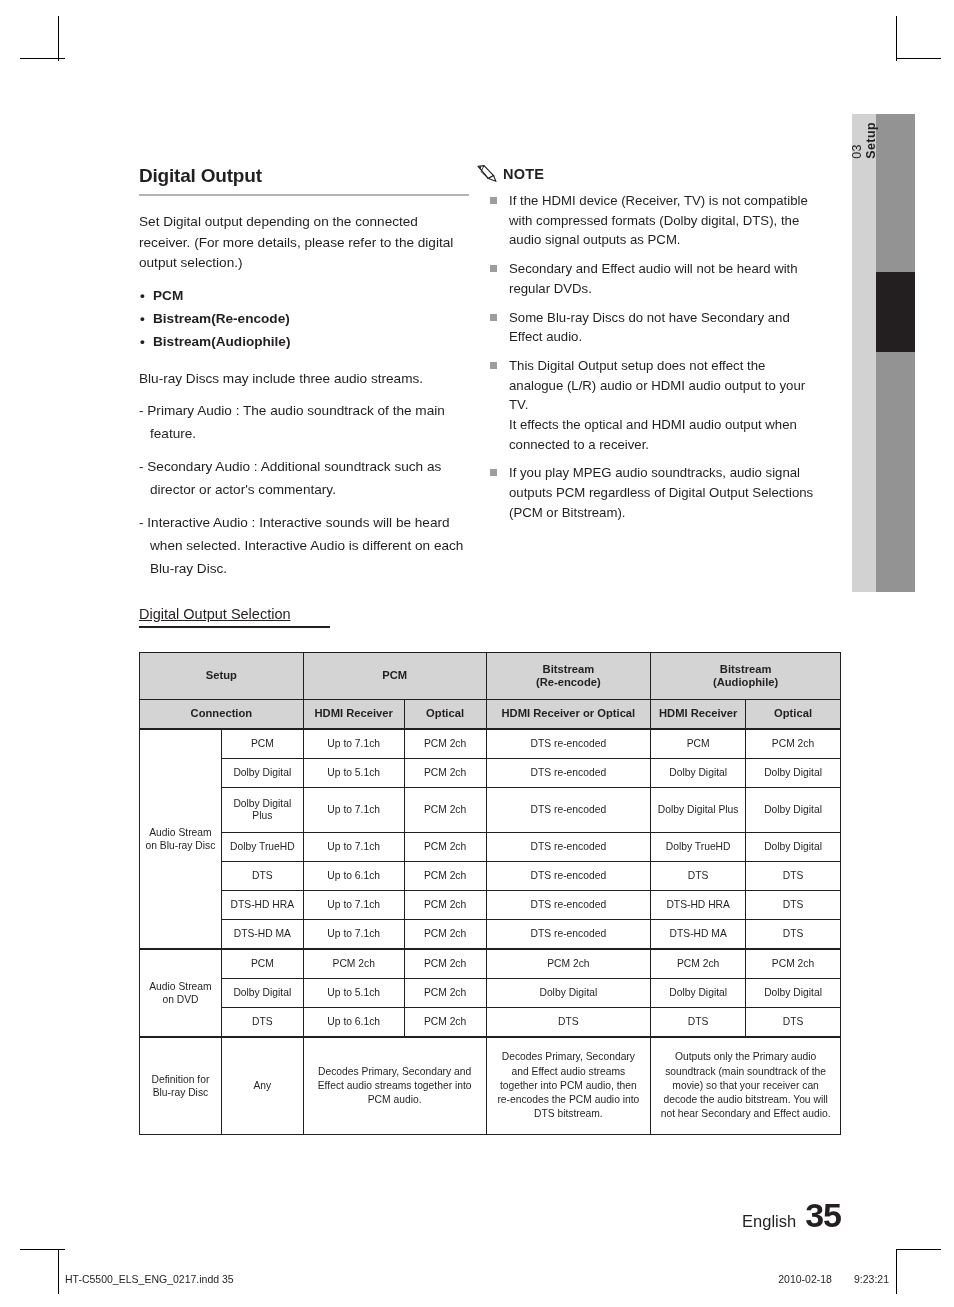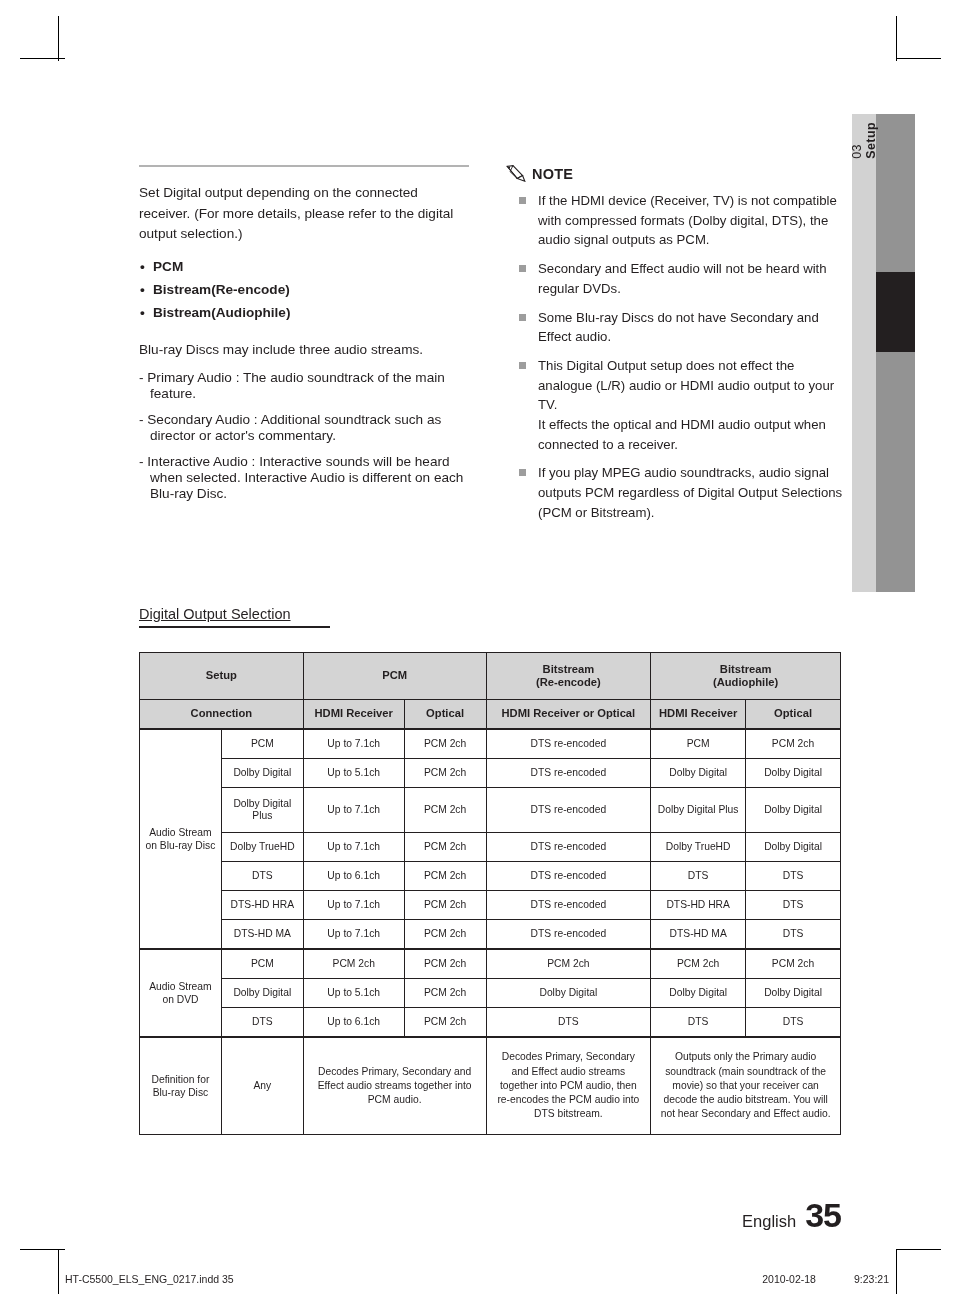--- a/index.html
+++ b/index.html
@@ -77,21 +77,21 @@
 
   
   #col-left {
     position: absolute;
     left: 139px;
     top: 165px;
     width: 330px;
   }
   #col-right {
     position: absolute;
-    left: 506px;
+    left: 477px;
     top: 165px;
     width: 338px;
   }
 
   h1.section-title {
     font-size: 19px;
     font-weight: bold;
     margin: 0 0 7px 0;
     letter-spacing: -0.2px;
     color: #231f20;
@@ -121,21 +121,21 @@
     color: #231f20;
   }
   ul.bullets li:before {
     content: "\2022";
     position: absolute;
     left: 1px;
     top: 0;
   }
   .dash-item {
     font-size: 13.6px;
-    line-height: 16px;
+    line-height: 23px;
     margin: 0 0 10px 0;
     padding-left: 11px;
     text-indent: -11px;
     color: #231f20;
   }
 
   
   .note-head {
     display: flex;
     align-items: center;
@@ -255,21 +255,21 @@
   #print-footer {
     position: absolute;
     left: 65px;
     right: 65px;
     bottom: 22px;
     display: flex;
     justify-content: space-between;
     font-size: 10.5px;
     color: #231f20;
   }
-  #print-footer .right-group { display: flex; gap: 38px; }
+  #print-footer .right-group { display: flex; gap: 22px; }
 </style>
 </head>
 <body>
 
 <div class="crop v" style="left:58px;top:16px;"></div>
 <div class="crop h" style="left:20px;top:58px;"></div>
 <div class="crop v" style="left:896px;top:16px;"></div>
 <div class="crop h" style="left:896px;top:58px;"></div>
 <div class="crop h" style="left:20px;top:1249px;"></div>
 <div class="crop v" style="left:58px;top:1249px;"></div>
@@ -283,20 +283,21 @@
   <div class="tab-text">
     <span>
       <b class="tab-num">03</b>
       <i class="tab-sep"></i>
       <b>Setup</b>
     </span>
   </div>
 </div>
 
 <div id="col-left">
+  <h1 class="section-title">Digital Output</h1>
   <div class="rule-thin"></div>
   <p class="body">Set Digital output depending on the connected receiver. (For more details, please refer to the digital output selection.)</p>
   <ul class="bullets">
     <li>PCM</li>
     <li>Bistream(Re-encode)</li>
     <li>Bistream(Audiophile)</li>
   </ul>
   <p class="body">Blu-ray Discs may include three audio streams.</p>
   <p class="dash-item">- Primary Audio : The audio soundtrack of the main feature.</p>
   <p class="dash-item">- Secondary Audio : Additional soundtrack such as director or actor's commentary.</p>

